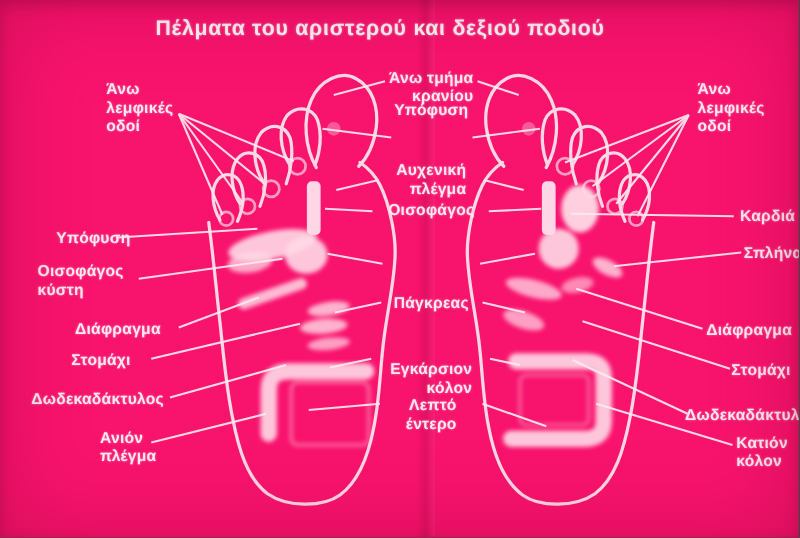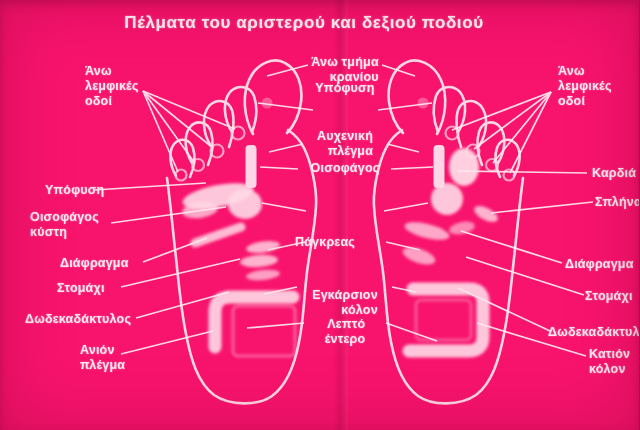--- a/index.html
+++ b/index.html
@@ -151,21 +151,21 @@
   <div class="gutter"></div>
 
   <div class="title">Πέλματα του αριστερού και δεξιού ποδιού</div>
 
   <div class="label c" style="left:345px;top:55px">Άνω τμήμα
 κρανίου</div>
   <div class="label c" style="left:345px;top:81px">Υπόφυση</div>
   <div class="label c" style="left:345px;top:129px">Αυχενική
 πλέγμα</div>
   <div class="label c" style="left:345px;top:161px">Οισοφάγος</div>
-  <div class="label c" style="left:325px;top:235px">Πάγκρεας</div>
+  <div class="label c" style="left:345px;top:235px">Πάγκρεας</div>
   <div class="label c" style="left:345px;top:288px">Εγκάρσιον
 κόλον</div>
   <div class="label c" style="left:345px;top:317px">Λεπτό
 έντερο</div>
 
   <div class="label" style="left:85px;top:64px">Άνω
 λεμφικές
 οδοί</div>
   <div class="label" style="left:45px;top:183px">Υπόφυση</div>
   <div class="label" style="left:30px;top:210px">Οισοφάγος

